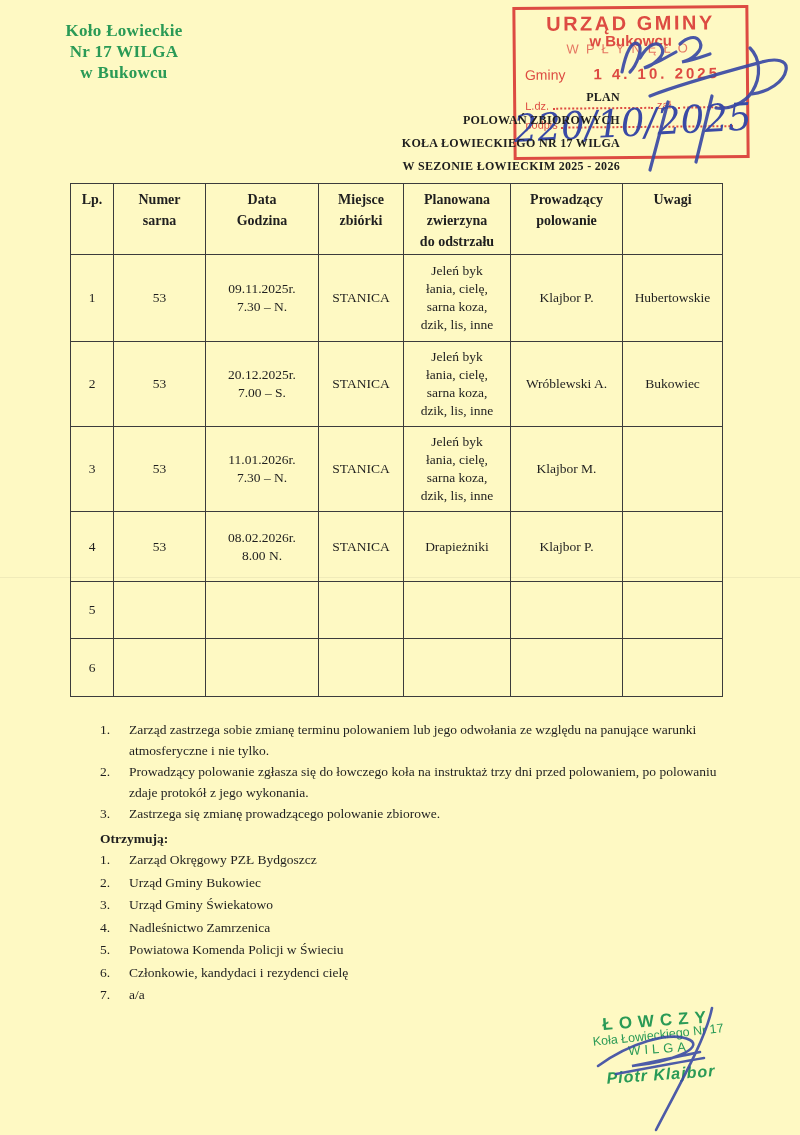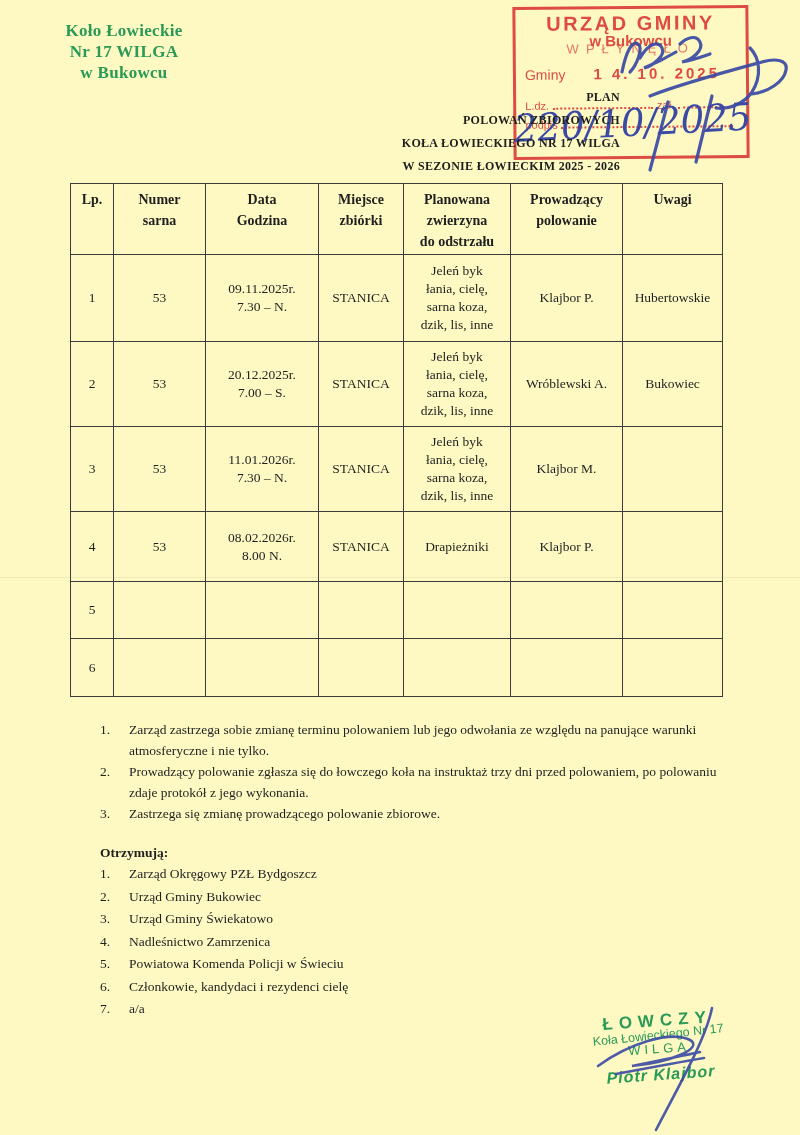--- a/index.html
+++ b/index.html
@@ -72,21 +72,21 @@
   table.hunts tbody tr:nth-child(3){height:85px;}
   table.hunts tbody tr:nth-child(4){height:70px;}
   table.hunts tbody tr:nth-child(5){height:57px;}
   table.hunts tbody tr:nth-child(6){height:58px;}
 
   
   .lower-text{position:absolute;left:100px;top:719px;width:628px;font-size:13.5px;line-height:21px;color:#1f1f1f;}
   .note-item, .recipient-item{display:flex;}
   .note-item .num, .recipient-item .num{width:29px;flex:none;}
   .note-item .txt, .recipient-item .txt{flex:1;}
-  .recipients-heading{font-weight:bold;margin-top:18px;}
+  .recipients-heading{font-weight:bold;margin-top:4px;}
   .recipient-item{line-height:22.5px;}
 
   
   .green-stamp{
     position:absolute;left:553px;top:1011px;width:212px;
     text-align:center;font-family:"Liberation Sans", sans-serif;
     transform:rotate(-4deg);
   }
   .green-stamp .g-line1{font-size:17px;font-weight:600;letter-spacing:6px;}
   .green-stamp .g-line2{font-size:12.5px;margin-top:-3px;white-space:nowrap;transform:rotate(-2deg);}

